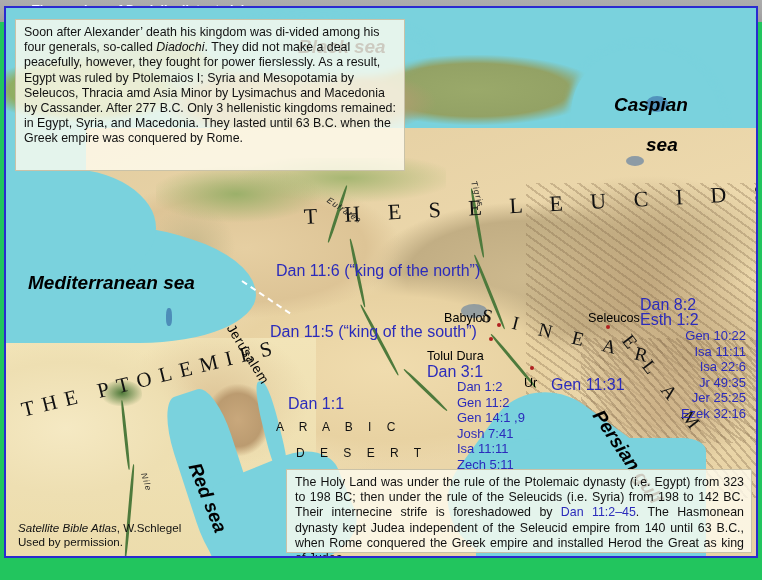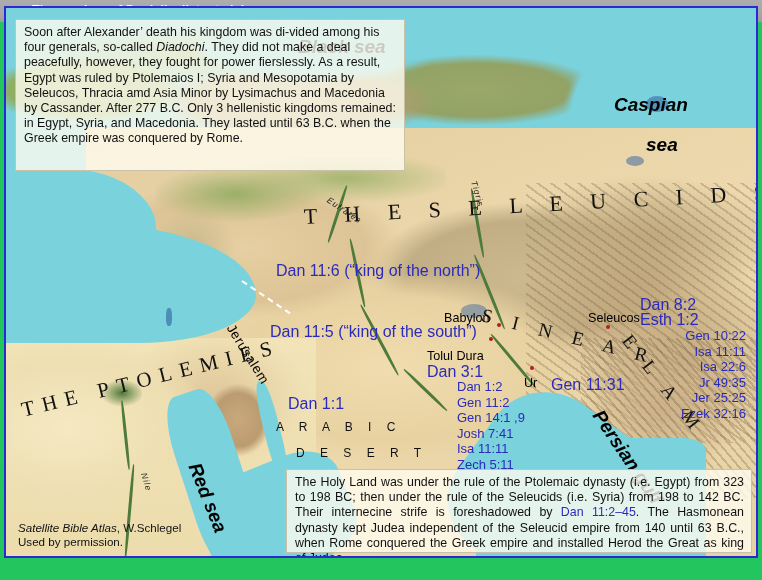--- a/index.html
+++ b/index.html
@@ -144,20 +144,21 @@
         background:radial-gradient(ellipse 22px 14px at 20px 13px,#4f7a3a,rgba(80,120,58,0));"></div>
 
       <div class="land" style="left:160px;top:300px;width:6px;height:18px;border-radius:40%;background:#2f5fa0;opacity:.6;"></div>
 
       <div class="land" style="left:455px;top:296px;width:26px;height:14px;border-radius:50%;background:#2f5fa0;opacity:.45;"></div>
       <div class="land" style="left:620px;top:148px;width:18px;height:10px;border-radius:50%;background:#2f5fa0;opacity:.5;"></div>
 
       <div class="sealabel" style="left:292px;top:28px;">Black sea</div>
       <div class="sealabel" style="left:608px;top:86px;">Caspian</div>
       <div class="sealabel" style="left:640px;top:126px;">sea</div>
+      <div class="sealabel" style="left:22px;top:264px;">Mediterranean sea</div>
       <div class="sealabel" style="left:198px;top:452px;transform:rotate(68deg);transform-origin:0 0;">Red sea</div>
       <div class="sealabel" style="left:600px;top:398px;transform:rotate(56deg);transform-origin:0 0;">Persian gulf</div>
 
       <div class="empire" style="left:298px;top:196px;transform:rotate(-3deg);transform-origin:0 50%;">T  H  E       S  E  L  E  U  C  I  D  S</div>
       <div class="empire" style="left:16px;top:390px;letter-spacing:8px;font-size:21px;
            transform:rotate(-14deg);transform-origin:0 50%;">THE PTOLEMIES</div>
       <div class="region" style="left:476px;top:296px;transform:rotate(14deg);transform-origin:0 50%;">S I N E A R</div>
       <div class="region" style="left:620px;top:318px;transform:rotate(52deg);transform-origin:0 50%;">E L A M</div>
       <div class="desert" style="left:270px;top:412px;">A R A B I C</div>
       <div class="desert" style="left:290px;top:438px;">D E S E R T</div>

